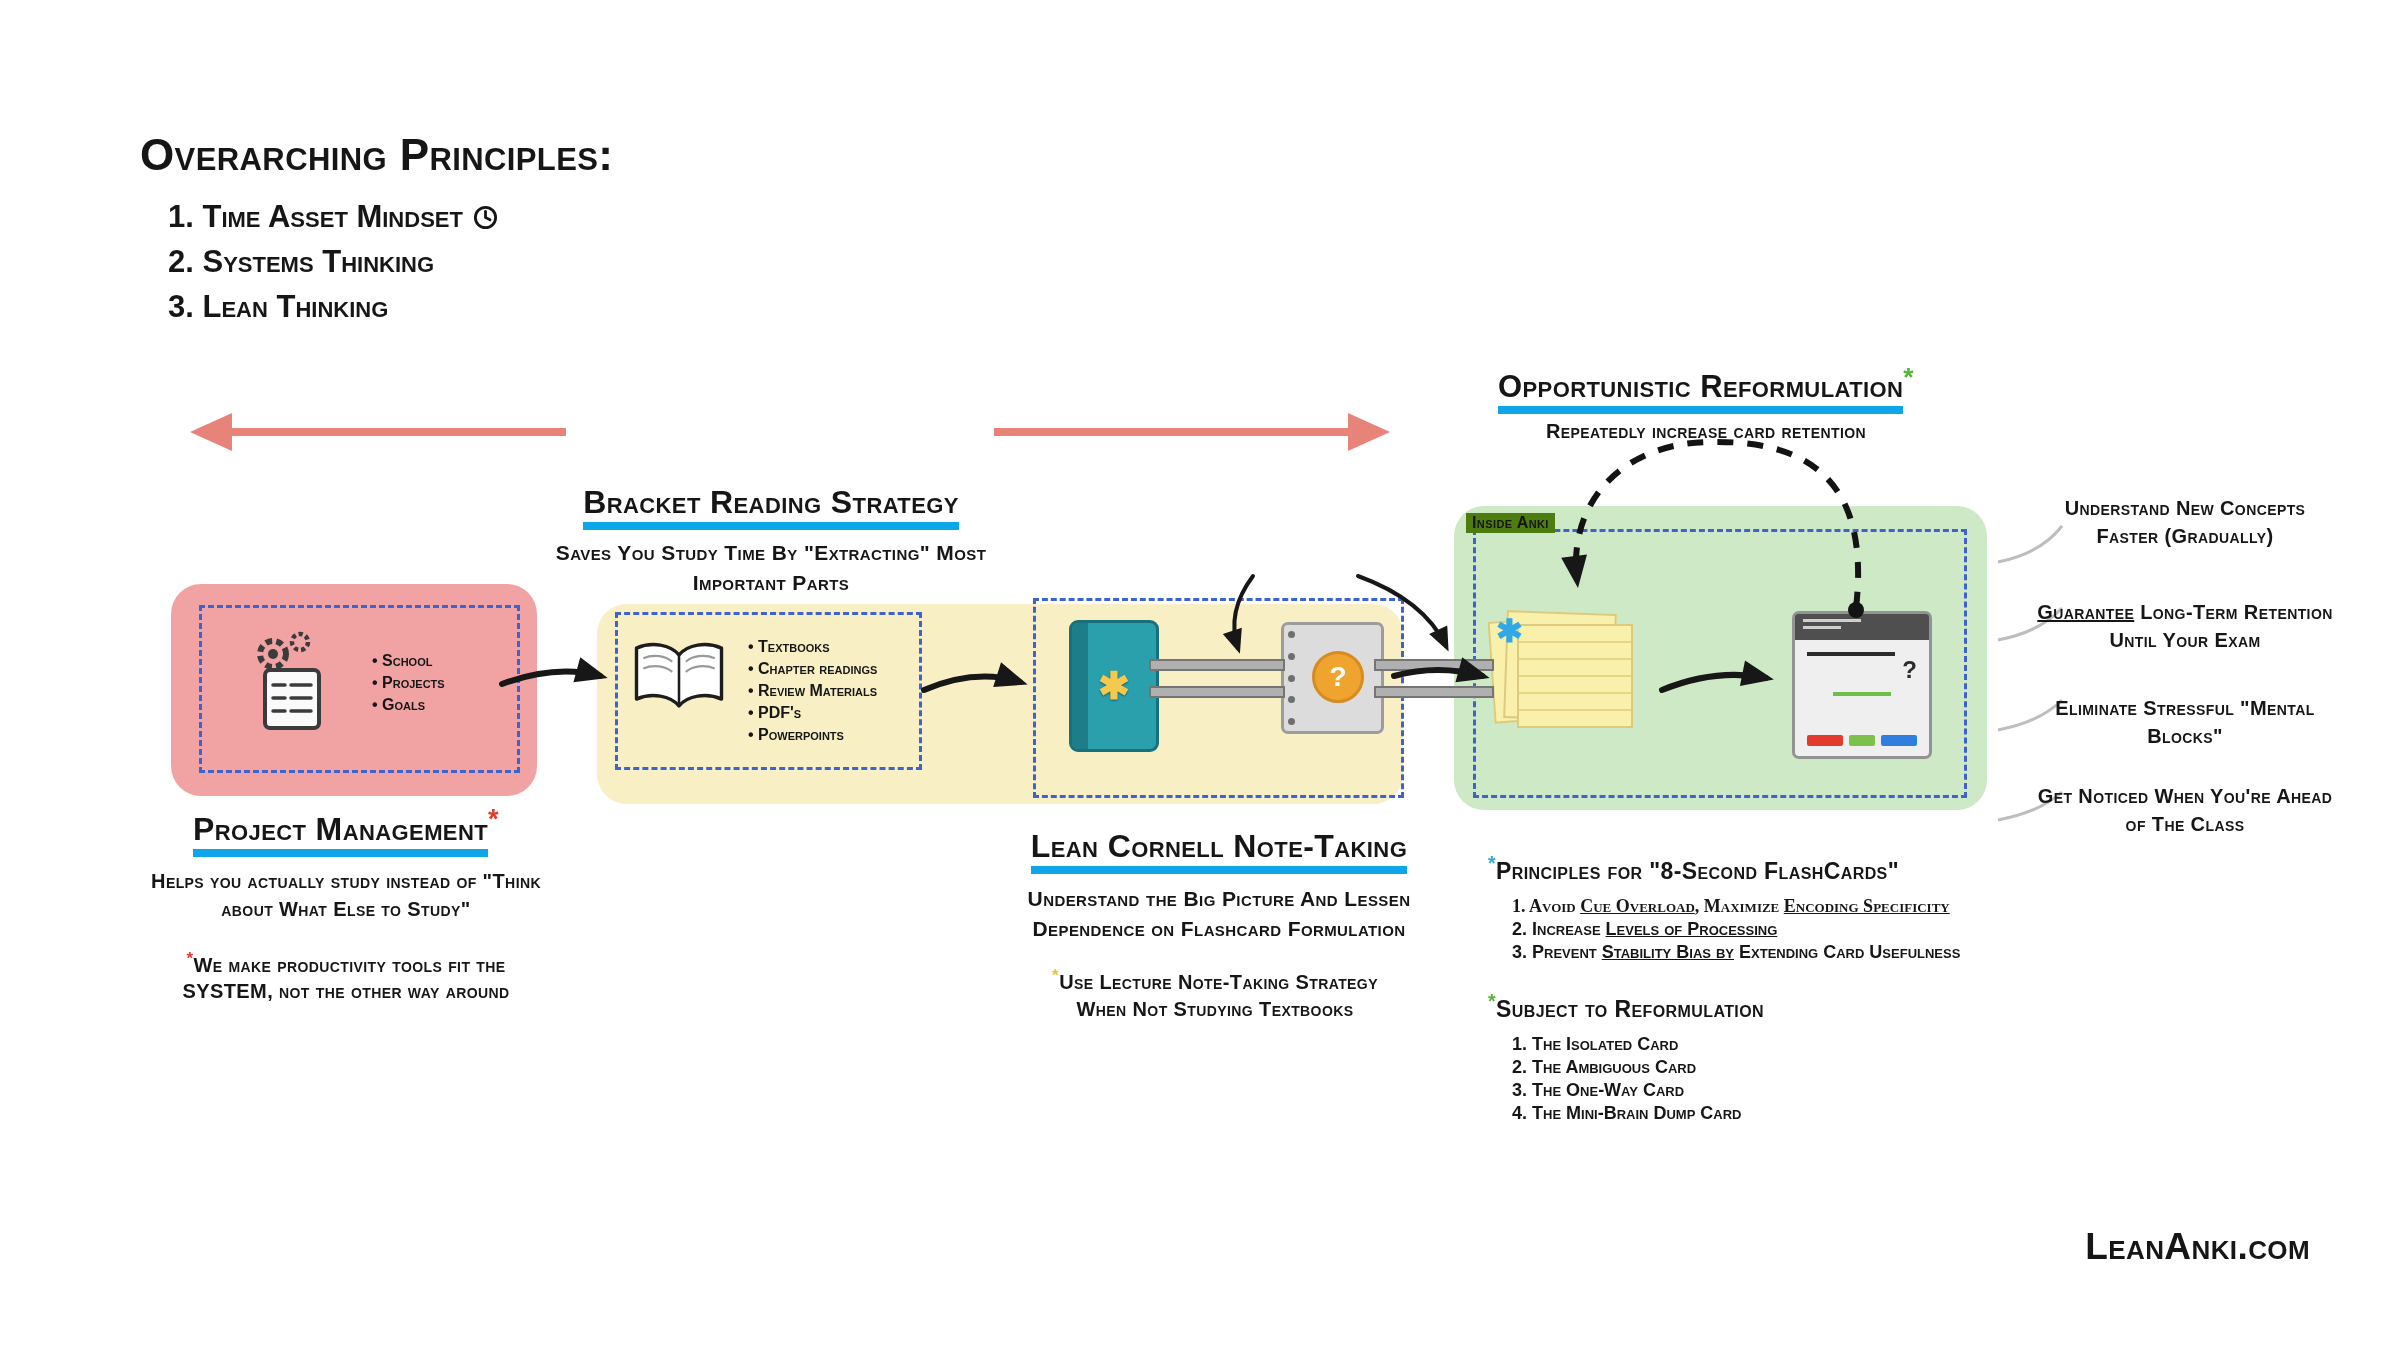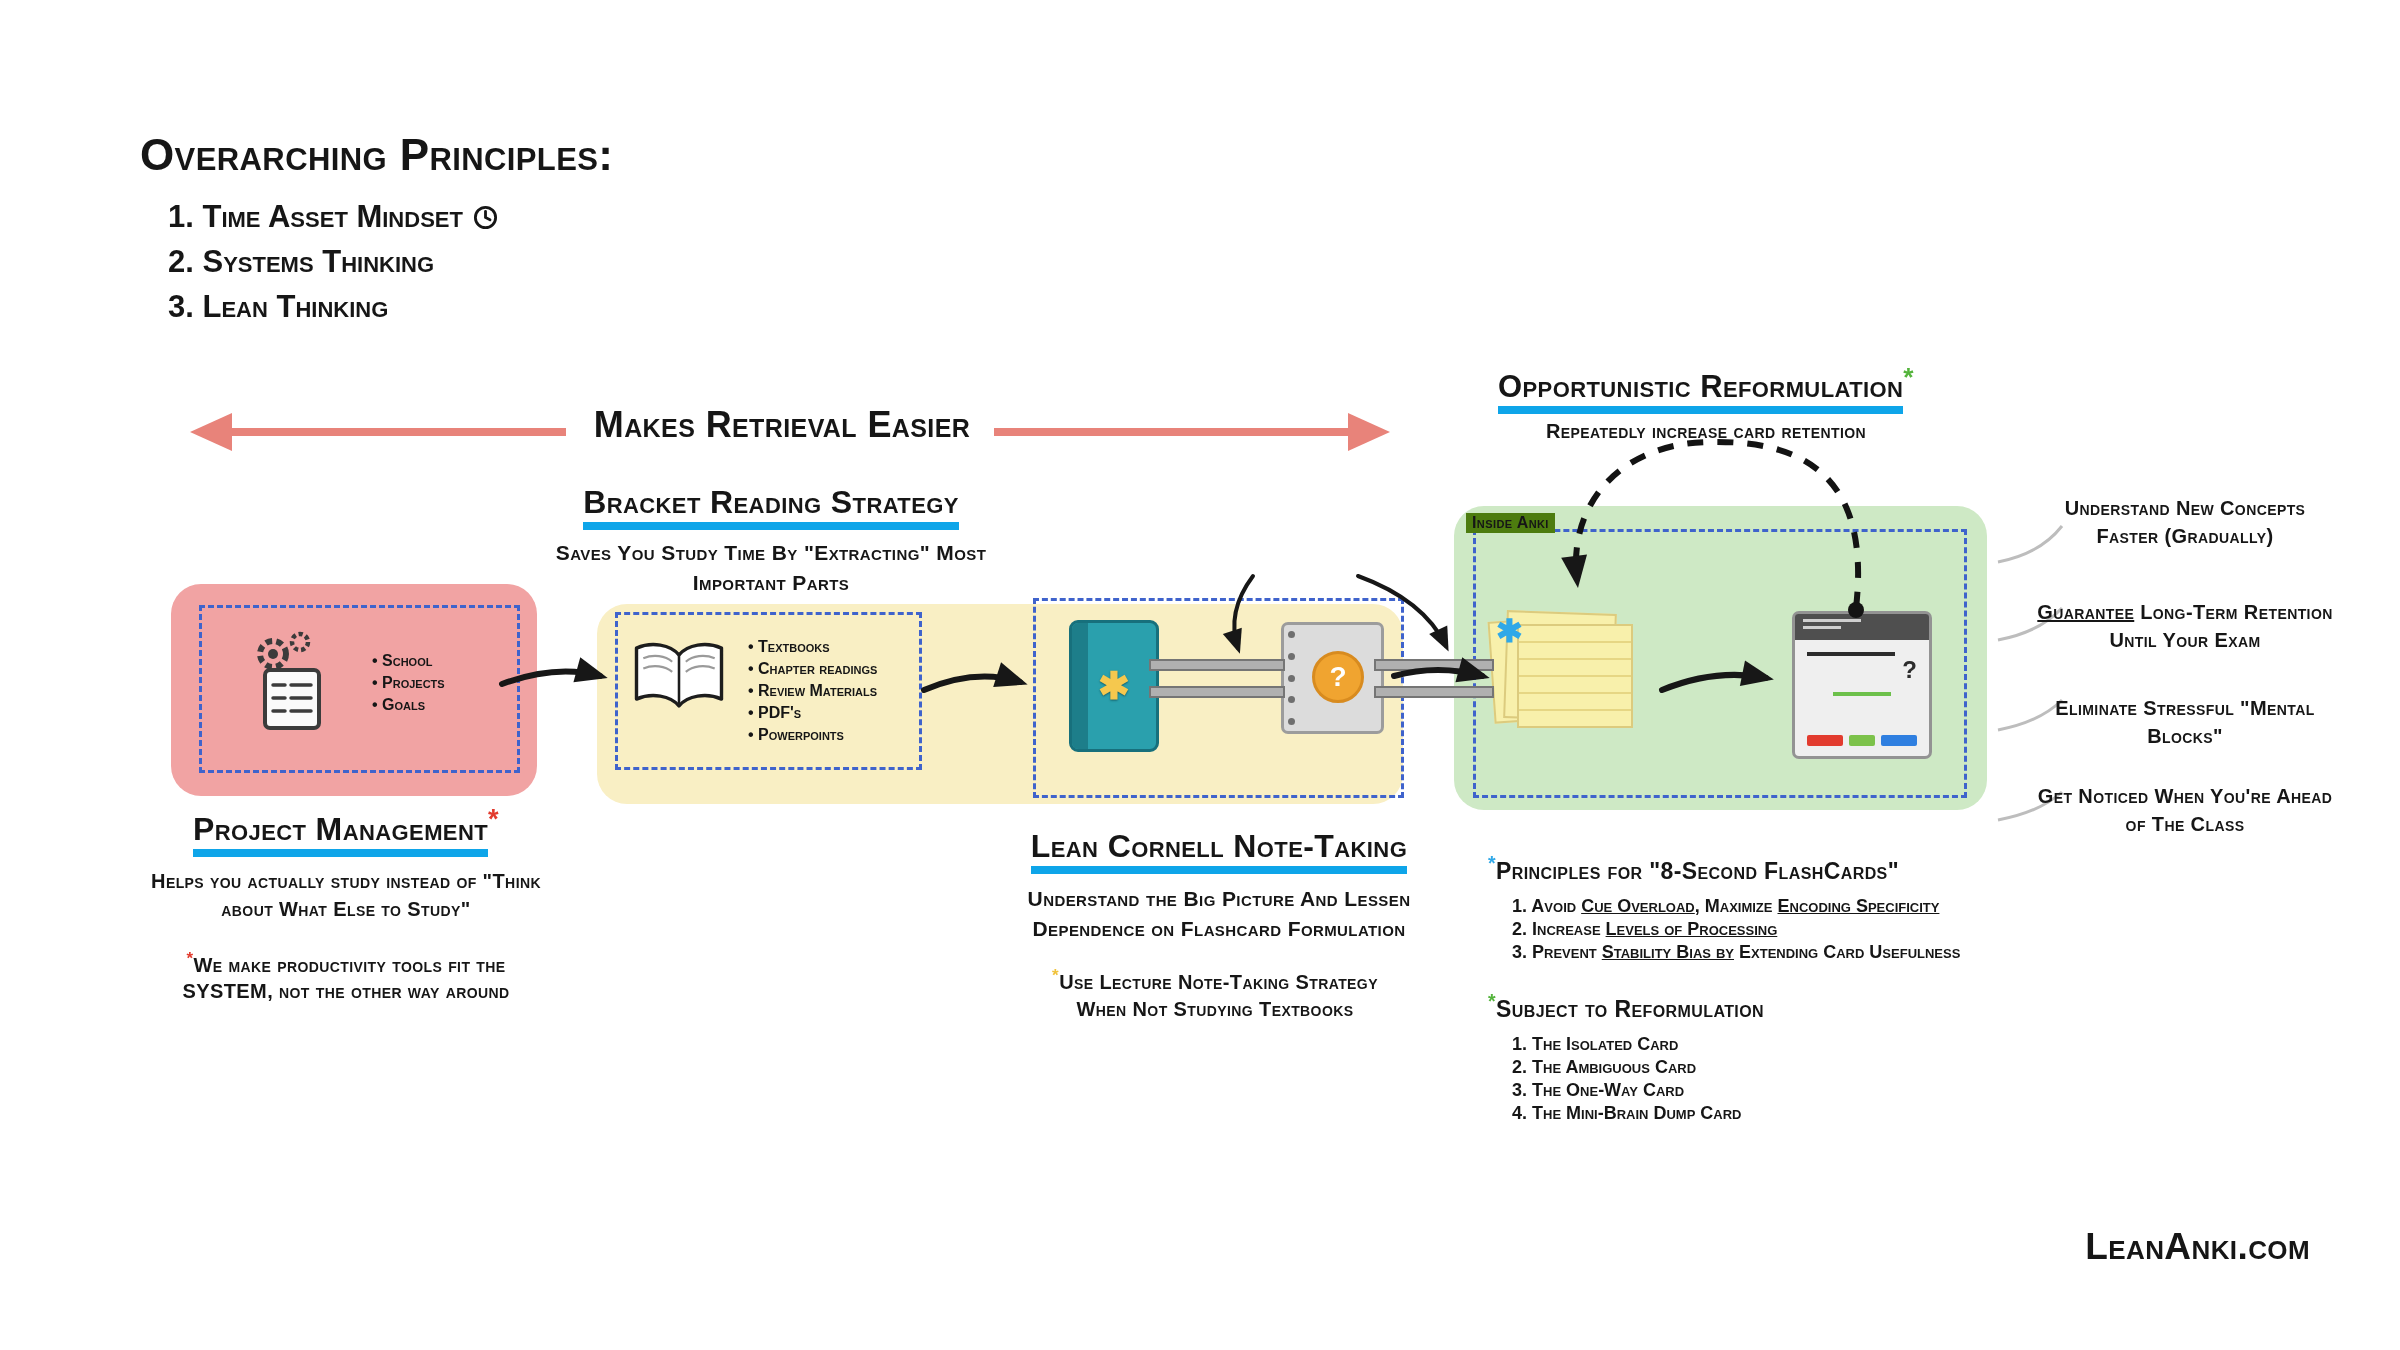--- a/index.html
+++ b/index.html
@@ -188,21 +188,20 @@
         <svg width="27" height="27" viewBox="0 0 24 24" style="vertical-align:-4px;">
           <circle cx="12" cy="12" r="9" fill="none" stroke="#161616" stroke-width="2.5"></circle>
           <path d="M12 6.5 V12 L16 14" stroke="#161616" stroke-width="2.5" fill="none" stroke-linecap="round"></path>
         </svg>
       </li>
       <li style="line-height:45px;"><span>2. Systems Thinking</span></li>
       <li style="line-height:45px;"><span>3. Lean Thinking</span></li>
     </ol>
   </div>
 
-  <div class="abs txt mk center" style="left:576px;top:404px;width:412px;font-size:36px;">Makes Retrieval Easier</div>
 
   <div class="abs txt center" style="left:1456px;top:362px;width:500px;">
     <div class="mk" style="font-size:31px;">
       <span class="head">Opportunistic Reformulation</span><span class="ast ast-green">*</span>
     </div>
     <div class="mk" style="font-size:20px;margin-top:6px;">Repeatedly increase card retention</div>
   </div>
 
   <ul class="abs txt dotlist" style="left:372px;top:650px;">
     <li><span>School</span></li>
@@ -247,21 +246,21 @@
     <span class="ast ast-yellow">*</span><span>Use Lecture Note-Taking Strategy When Not Studying Textbooks</span>
   </div>
 
   <span class="inside-anki mk">Inside Anki</span>
 
   <div class="abs txt" style="left:1488px;top:852px;">
     <div class="mk" style="font-size:23px;">
       <span class="ast ast-blue">*</span><span>Principles for "8-Second FlashCards"</span>
     </div>
     <div class="numlist" style="margin:10px 0 0 24px;font-size:18px;">
-      <div style="line-height:23px;"><span>1. Avoid </span><span style="text-decoration: underline;">Cue Overload</span><span>, Maximize </span><span style="text-decoration: underline;">Encoding Specificity</span></div>
+      <div style="line-height:23px;font-family:Liberation Serif, serif;"><span>1. Avoid </span><span style="text-decoration: underline;">Cue Overload</span><span>, Maximize </span><span style="text-decoration: underline;">Encoding Specificity</span></div>
       <div style="line-height:23px;"><span>2. Increase </span><span style="text-decoration: underline;">Levels of Processing</span></div>
       <div style="line-height:23px;"><span>3. Prevent </span><span style="text-decoration: underline;">Stability Bias by</span><span> Extending Card Usefulness</span></div>
     </div>
   </div>
 
   <div class="abs txt" style="left:1488px;top:990px;">
     <div class="mk" style="font-size:23px;">
       <span class="ast ast-green">*</span><span>Subject to Reformulation</span>
     </div>
     <div class="numlist" style="margin:10px 0 0 24px;font-size:18px;">

